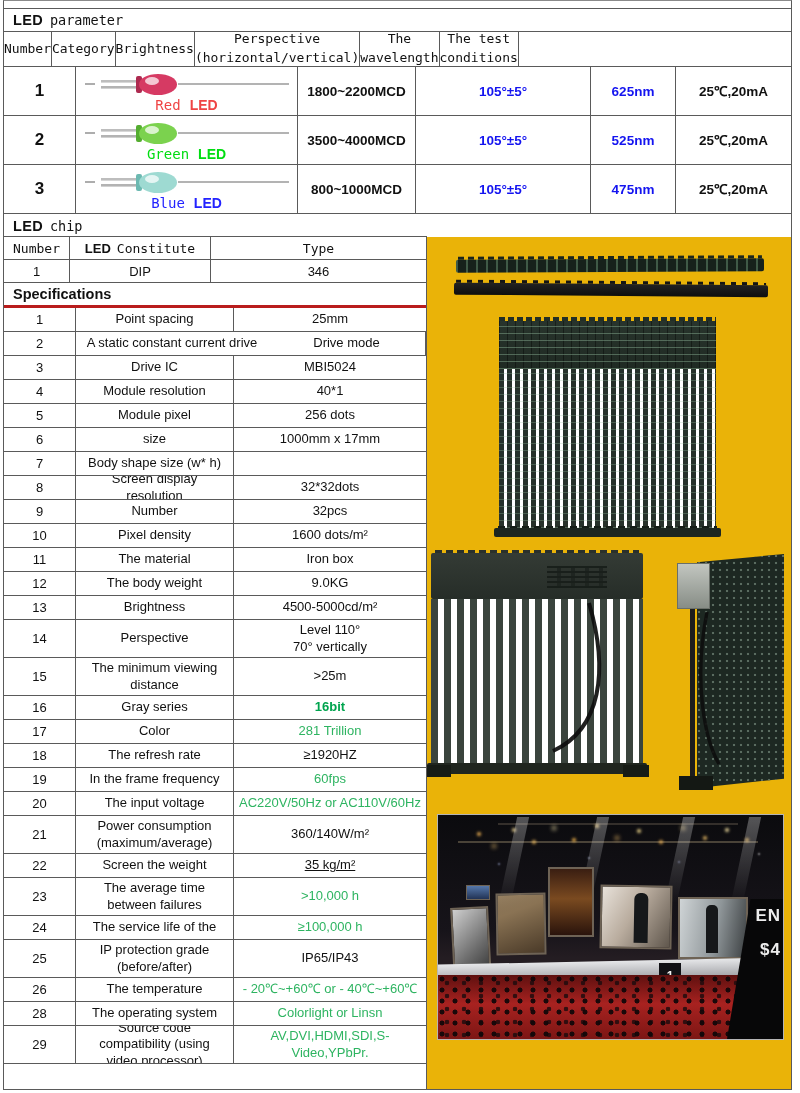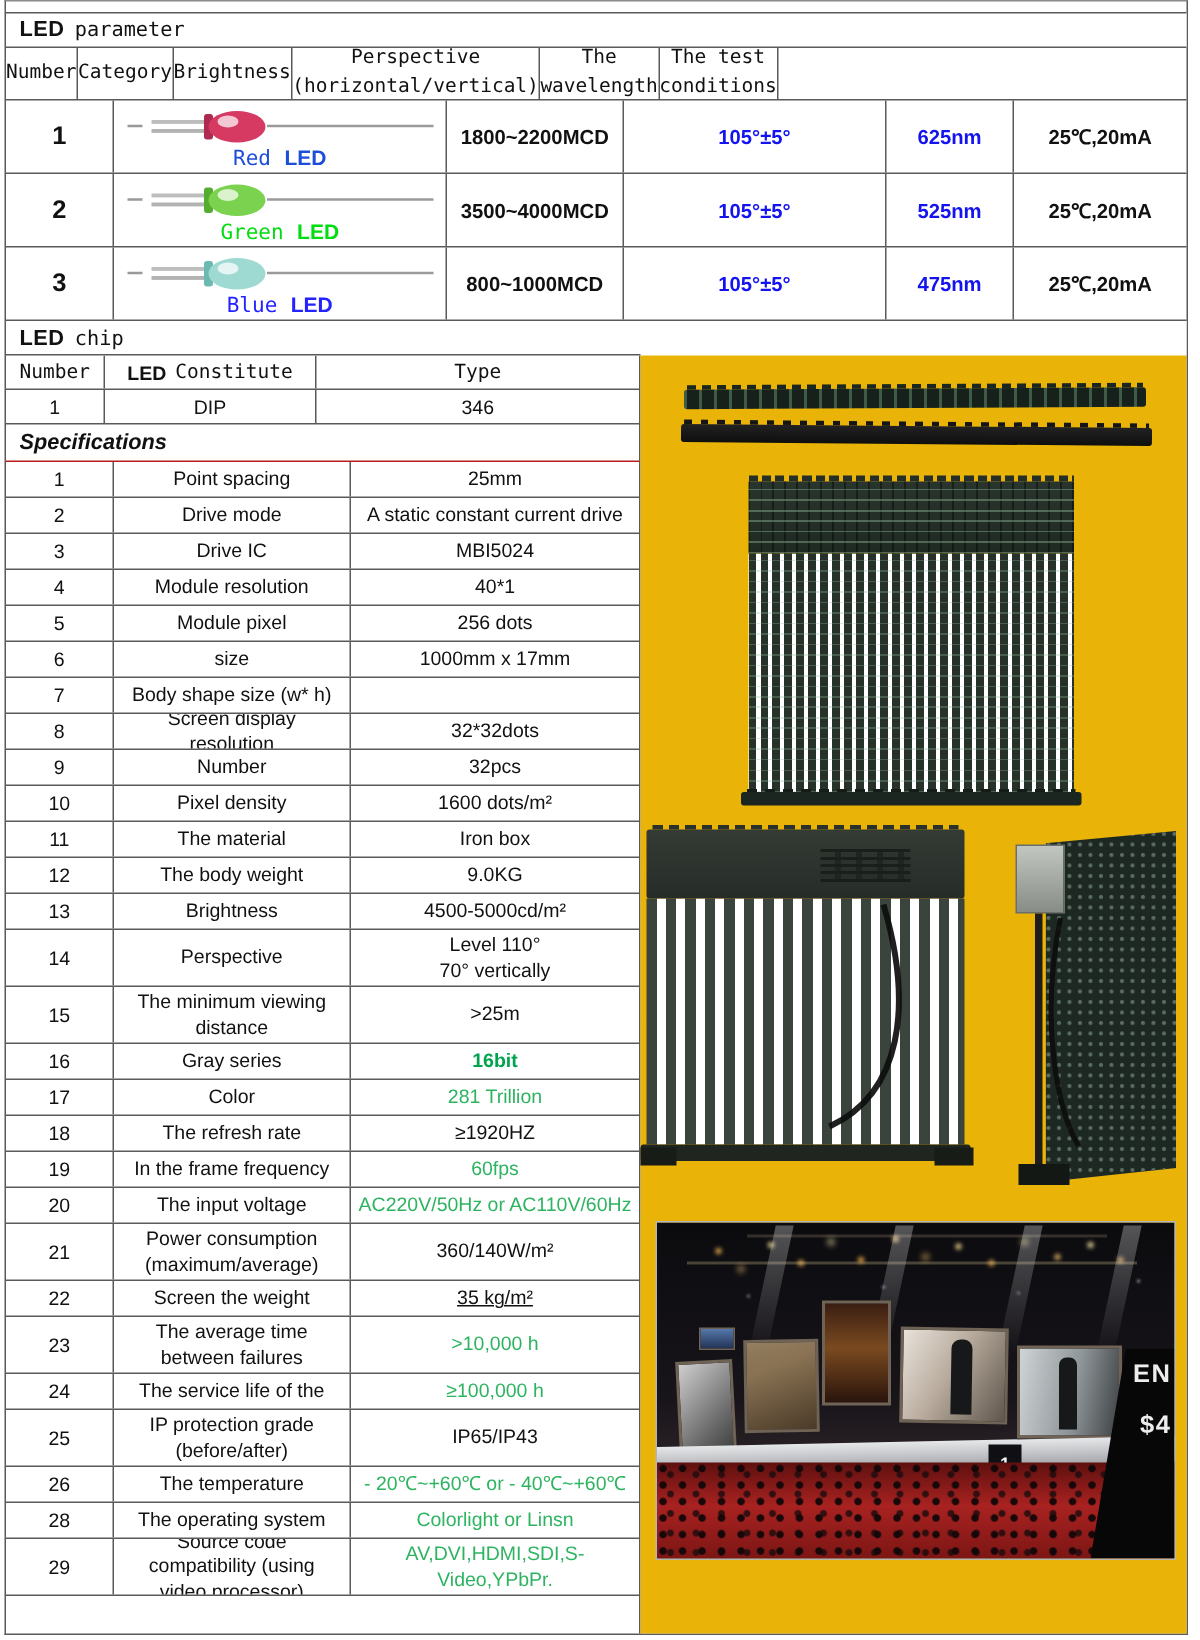--- a/index.html
+++ b/index.html
@@ -29,35 +29,35 @@
   .tt-row{height:49px;}
   .c-num{width:72px;}  .c-cat{width:222px;} .c-bri{width:118px;}
   .c-per{width:175px;} .c-wav{width:85px;}  .c-tst{width:116px;flex:1;}
   .tt-row .c-num{font-size:17px;font-weight:bold;}
   .vbold{font-weight:bold;font-size:13.5px;}
   .blue{color:#1414f0;}
   .cat-inner{display:flex;flex-direction:column;align-items:center;width:100%;padding-top:3px;}
   .led-label{font-size:14px;margin-top:0px;}
   .led-label .word{font-family:"DejaVu Sans Mono",monospace;}
   .led-label .ledw{font-weight:bold;margin-left:9px;}
-  .cat.red  .bulb{fill:#d63a63;} .cat.red  .rim{fill:#ad2a50;} .cat.red  .led-label{color:#1d4ed8;}
+  .cat.red  .bulb{fill:#d63a63;} .cat.red  .rim{fill:#ad2a50;} .cat.red  .led-label{color:#ef4444;}
   .cat.green .bulb{fill:#7bd24e;} .cat.green .rim{fill:#54ad30;} .cat.green .led-label{color:#00dd11;}
   .cat.blue .bulb{fill:#9edad2;} .cat.blue .rim{fill:#6cb9b1;} .cat.blue .led-label{color:#2323ff;}
   
   .mid{display:flex;flex:1;box-sizing:border-box;}
   .left-col{width:423px;box-sizing:border-box;border-right:1px solid #5a5a5a;}
   .right-col{flex:1;position:relative;background:#eab308;overflow:hidden;}
   
   .chip-row{height:23px;font-size:13px;}
   .ch-num{width:66px;} .ch-con{width:141px;} .ch-typ{flex:1;}
   .chip-head .cell{font-family:"DejaVu Sans Mono",monospace;}
   .chip-head .bold-led{font-weight:bold;font-family:"Liberation Sans",sans-serif;margin-right:6px;}
   
-  #spec-title{height:25px;border-bottom:1px solid #b91c1c;display:flex;align-items:center;
-      padding-left:9px;font-weight:bold;font-size:14.5px;box-sizing:border-box;font-style:italic;}
+  #spec-title{height:25px;border-bottom:3px solid #b91c1c;display:flex;align-items:center;
+      padding-left:9px;font-weight:bold;font-size:14.5px;box-sizing:border-box;}
   .sp-row{height:24px;font-size:13px;}
   .sp-row.tall{height:38px;}
   .sp-num{width:72px;} .sp-lab{width:158px;padding:0 6px;line-height:1.25;} .sp-val{flex:1;padding:0 2px;line-height:1.25;}
   .green{color:#2eb461;}
   .green-bold{color:#00a44e;font-weight:bold;}
   .underline{text-decoration:underline;}
   .pre{white-space:pre-line;}
   
   .photo{position:absolute;}
   #strip1{left:29px;top:22px;width:308px;height:13px;border-radius:2px;transform:rotate(-.3deg);
@@ -304,22 +304,22 @@
         <div>
 
             <div class="trow sp-row">
               <div class="cell sp-num">1</div>
               <div class="cell sp-lab">Point spacing</div>
               <div class="cell sp-val last black">25mm</div>
             </div>
 
             <div class="trow sp-row">
               <div class="cell sp-num">2</div>
+              <div class="cell sp-val last black">A static constant current drive</div>
               <div class="cell sp-lab">Drive mode</div>
-              <div class="cell sp-val last black">A static constant current drive</div>
             </div>
 
             <div class="trow sp-row">
               <div class="cell sp-num">3</div>
               <div class="cell sp-lab">Drive IC</div>
               <div class="cell sp-val last black">MBI5024</div>
             </div>
 
             <div class="trow sp-row">
               <div class="cell sp-num">4</div>

